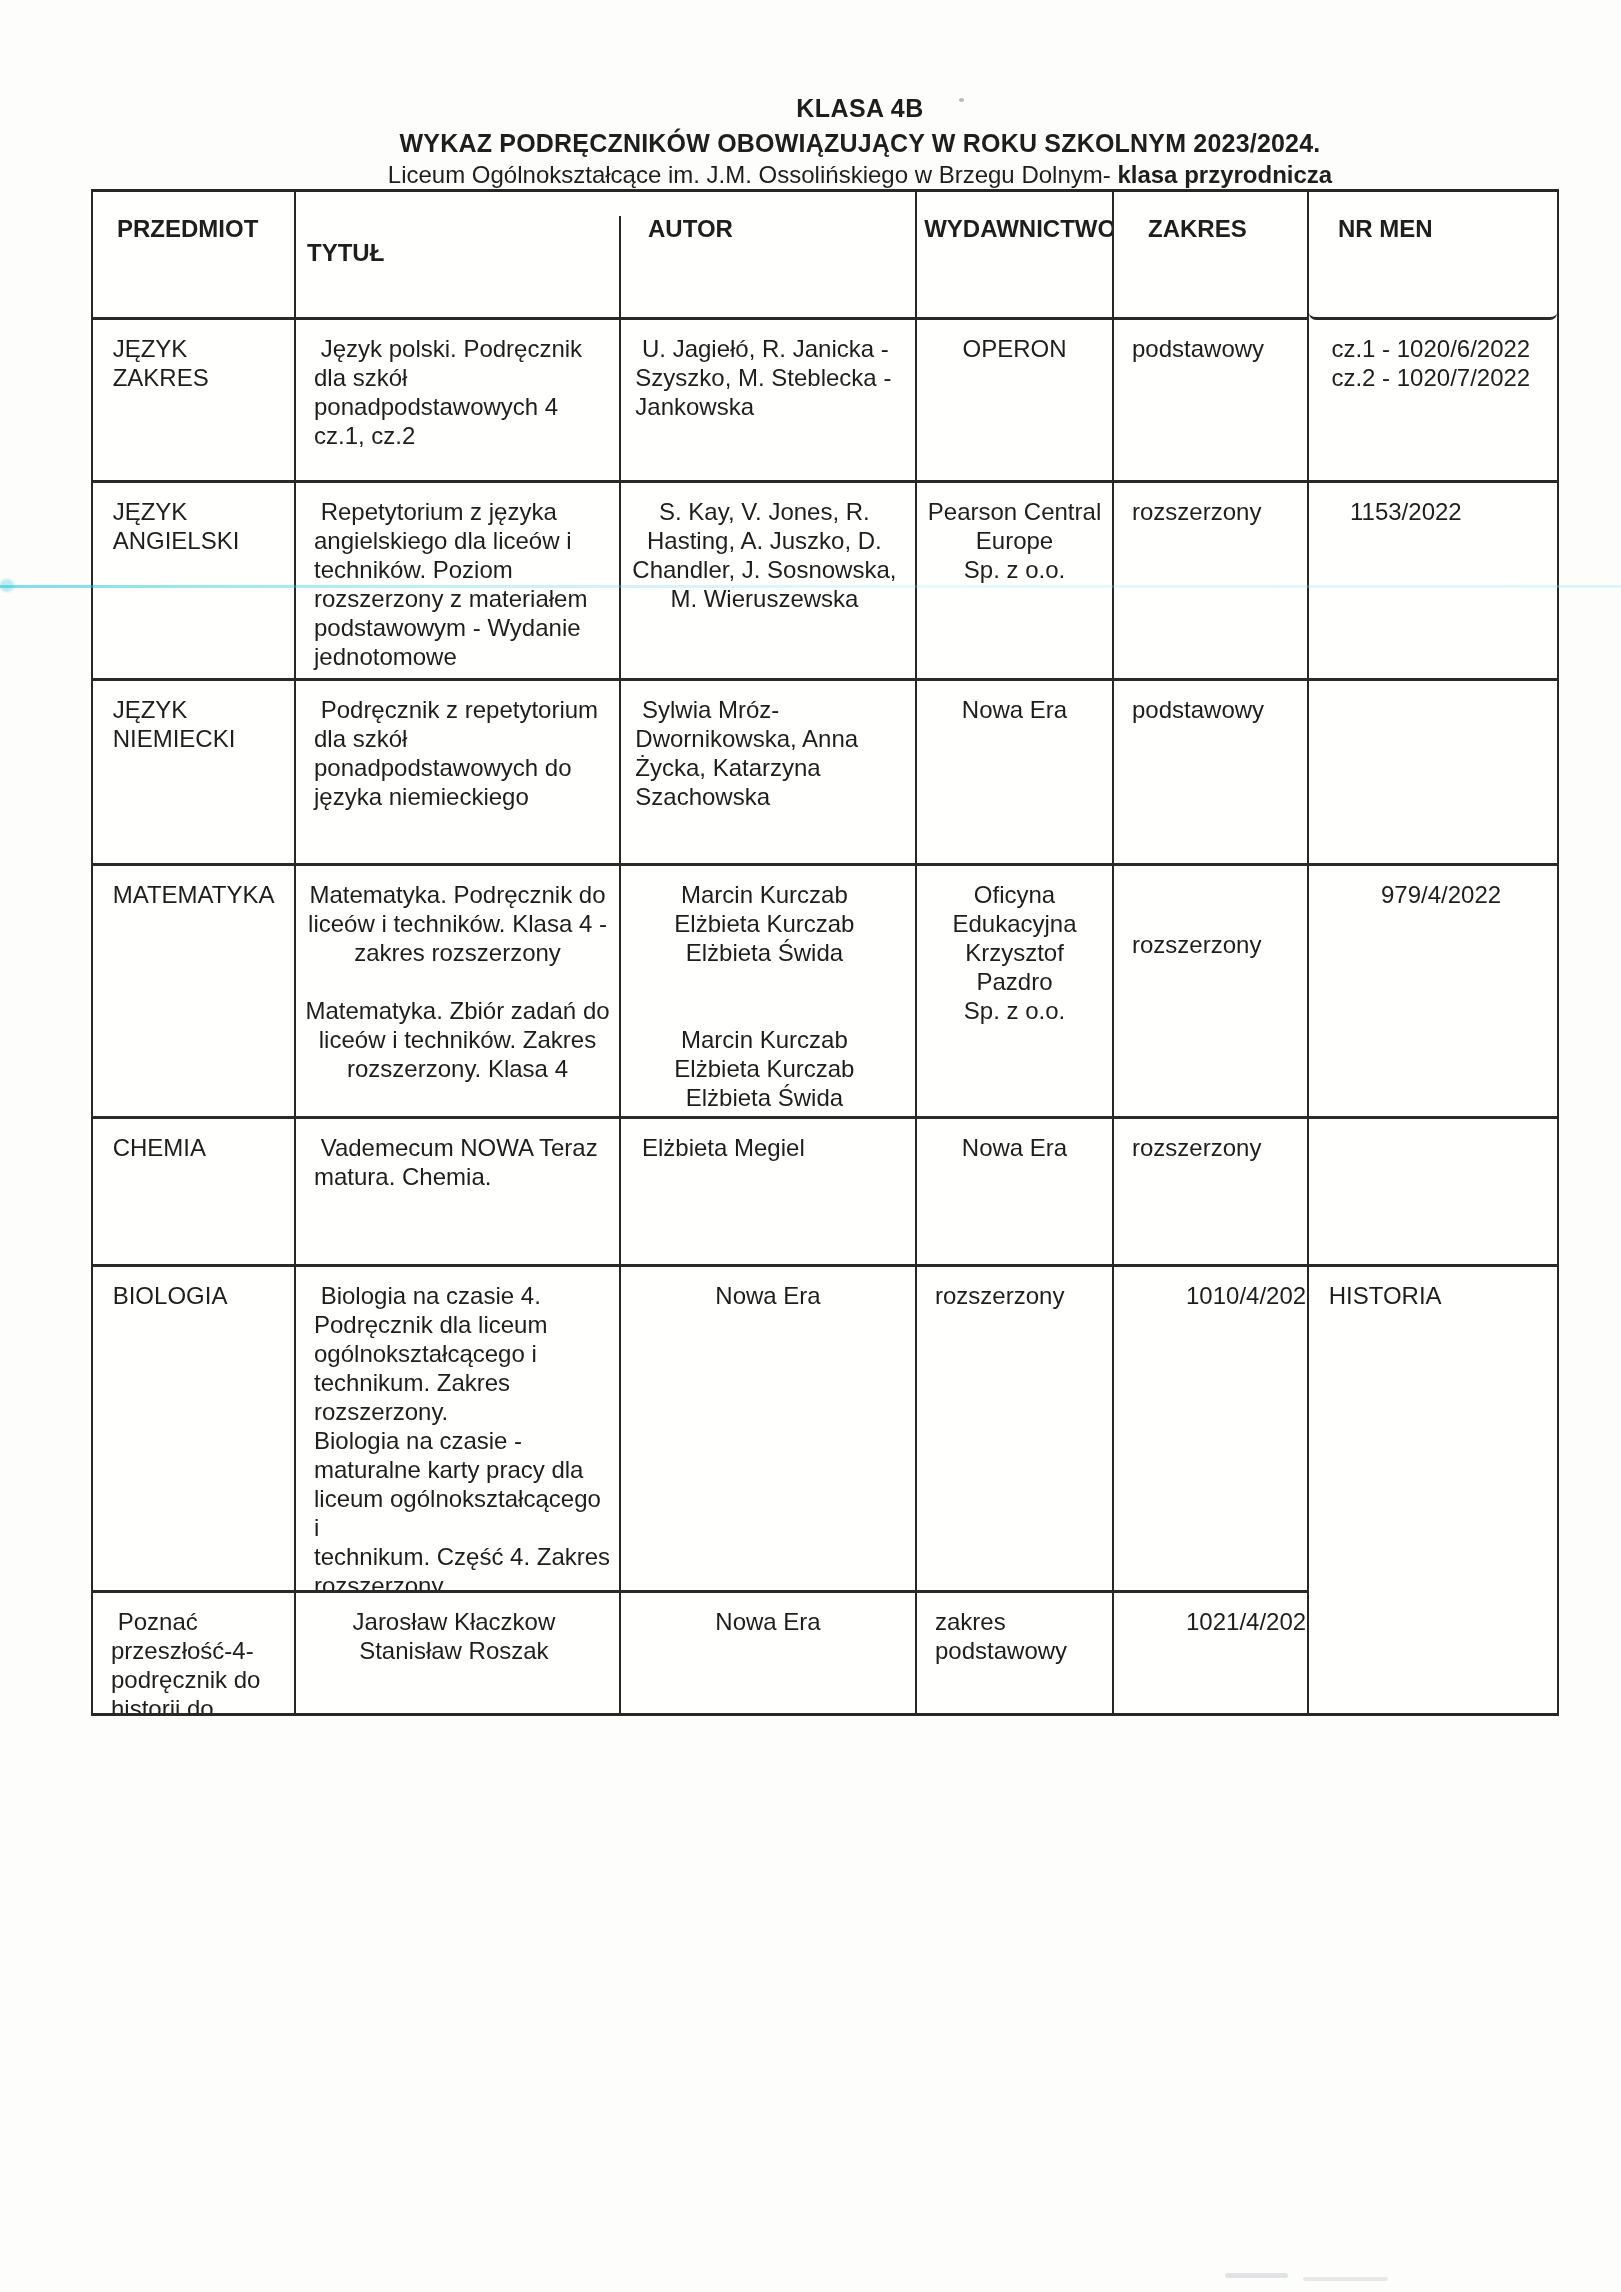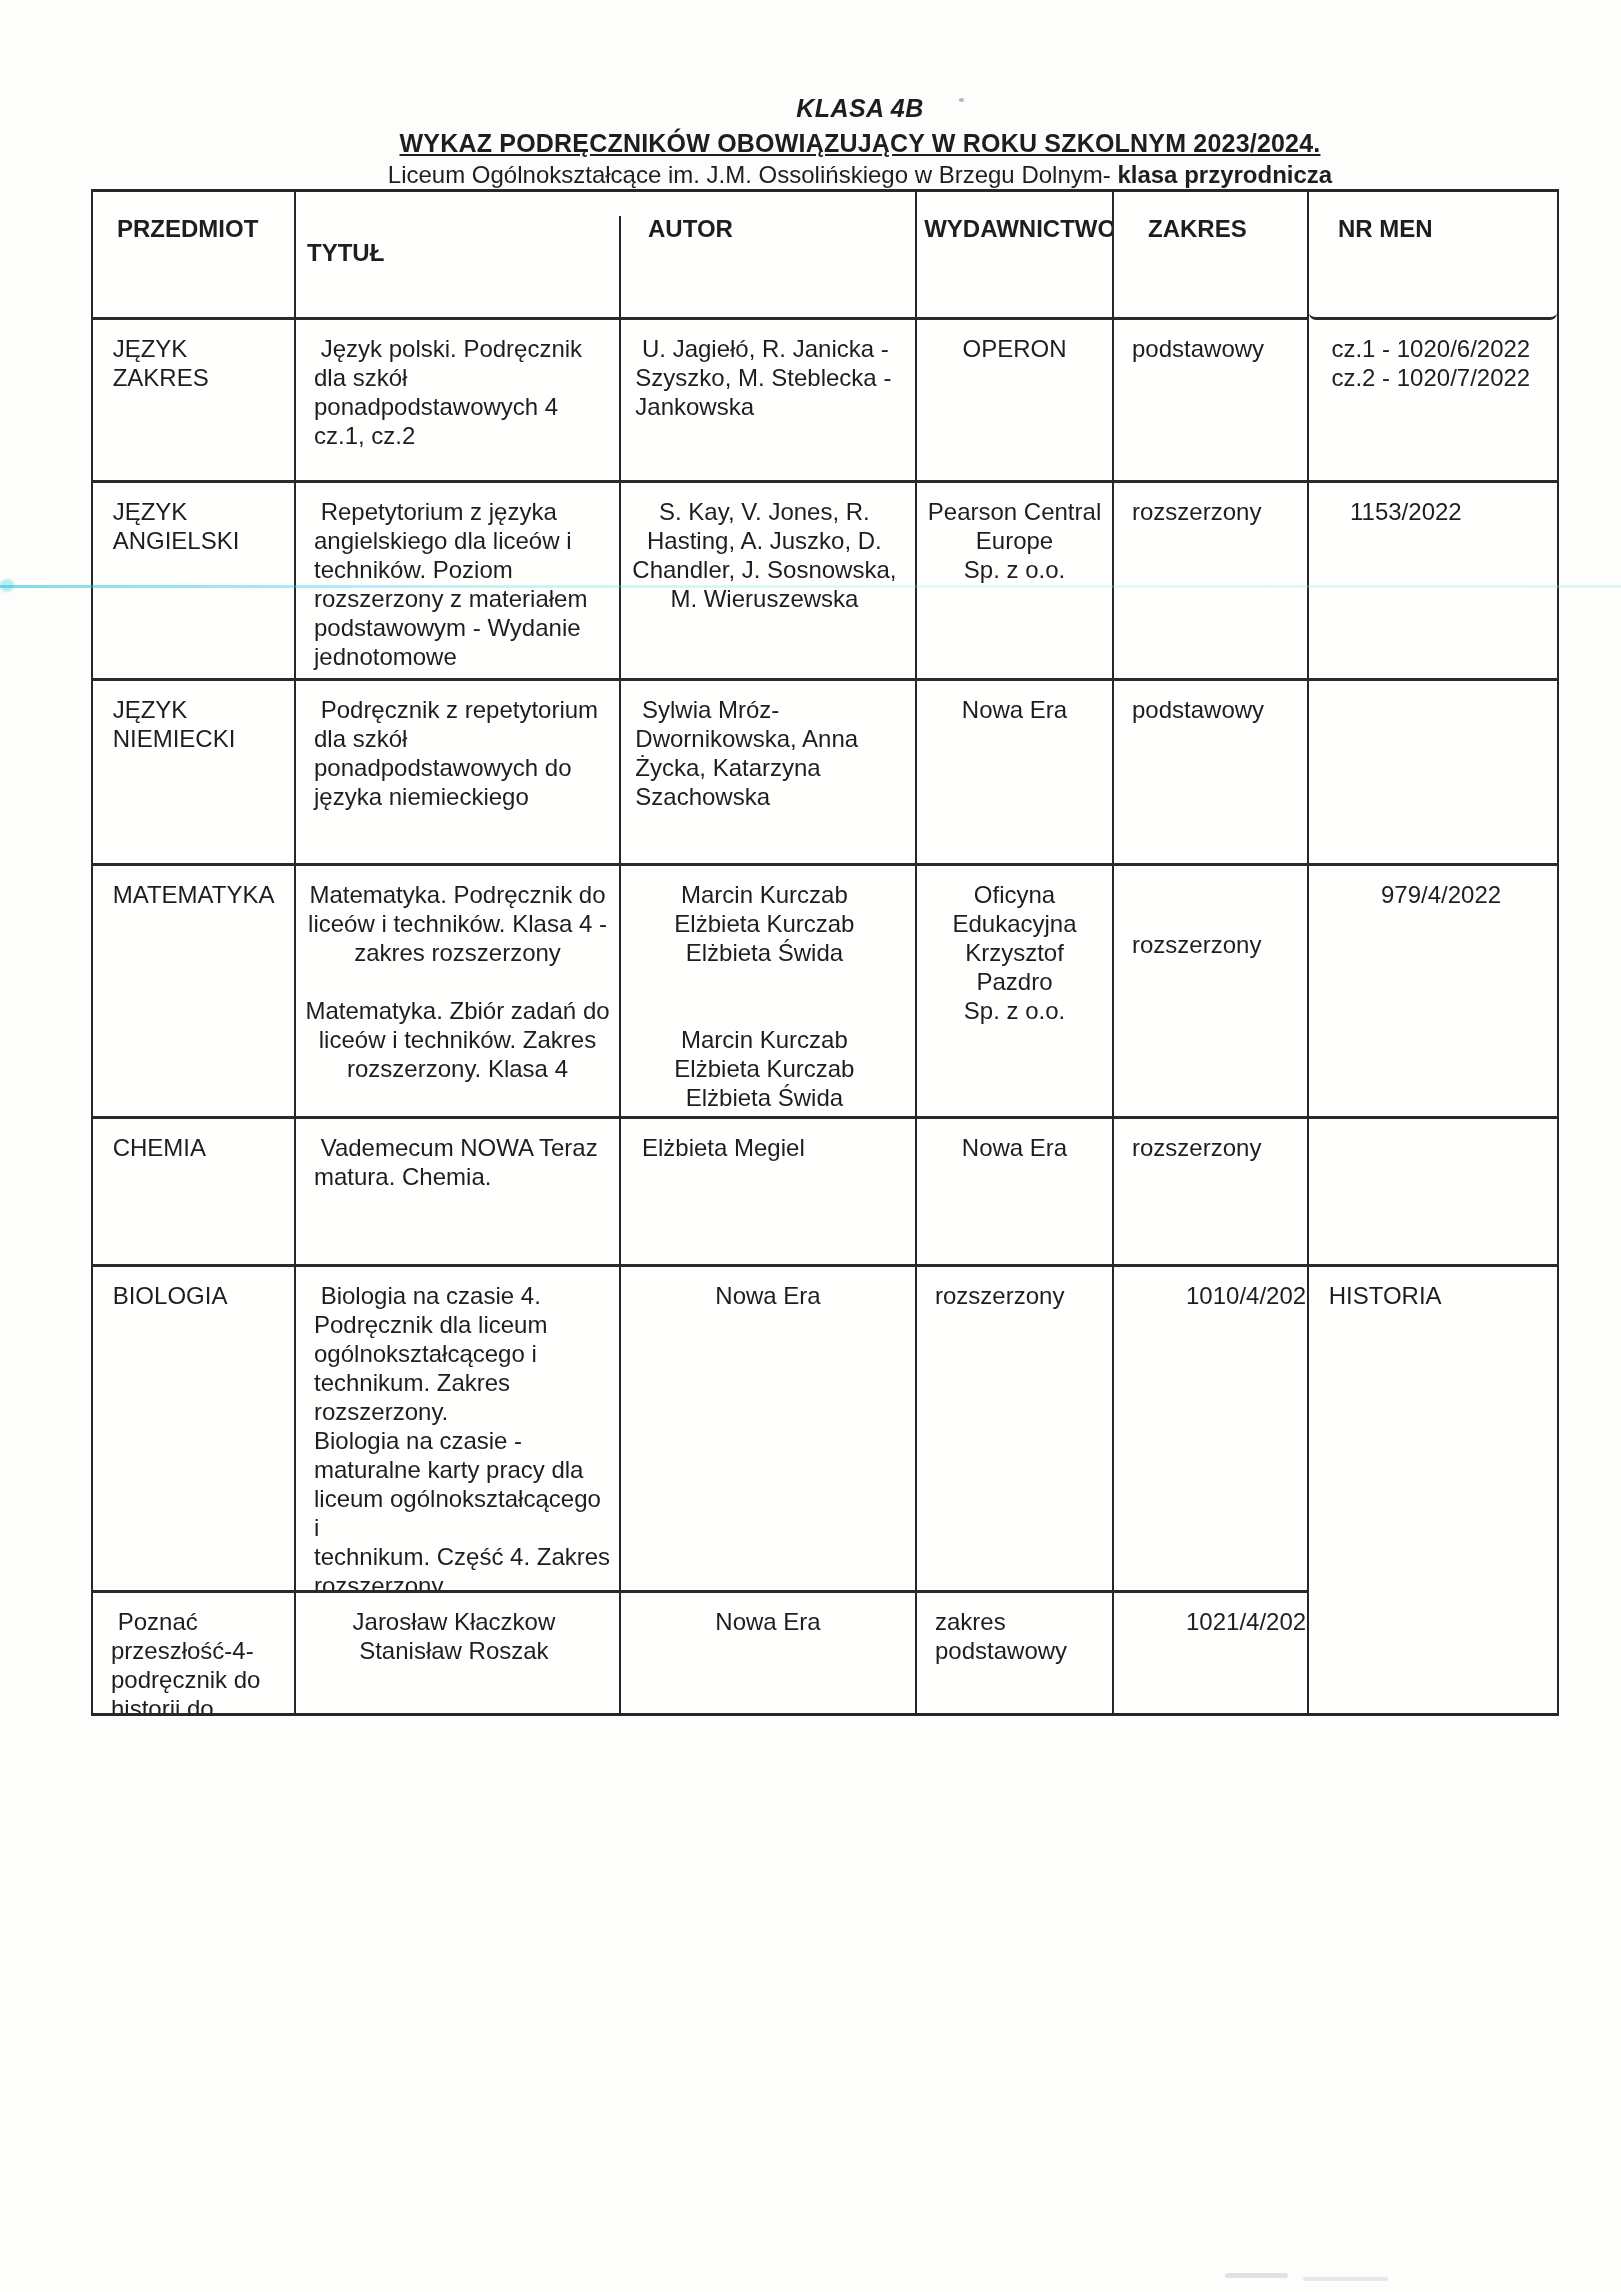--- a/index.html
+++ b/index.html
@@ -10,24 +10,24 @@
     color:#1e1e1e;
     position:relative;
     overflow:hidden;
   }
   
   .doc-header{
     position:absolute;top:93px;left:99px;width:1522px;
     text-align:center;
   }
   .doc-header .line1{
-    font-size:25px;font-weight:bold;line-height:30px;letter-spacing:0.4px;font-style:italic;
+    font-size:25px;font-weight:bold;line-height:30px;letter-spacing:0.4px;
   }
   .doc-header .line2{
-    font-size:25px;font-weight:bold;line-height:30px;margin-top:5.4px;letter-spacing:0.2px;text-decoration:underline;
+    font-size:25px;font-weight:bold;line-height:30px;margin-top:5.4px;letter-spacing:0.2px;
   }
   .doc-header .line3{
     font-size:24px;line-height:29px;margin-top:1.8px;
   }
   .doc-header .line3 b{font-weight:bold;}
   
   .book-table{
     position:absolute;left:91px;top:189px;
     display:grid;
     grid-template-columns:203px 325px 296px 197px 195px 248px;

